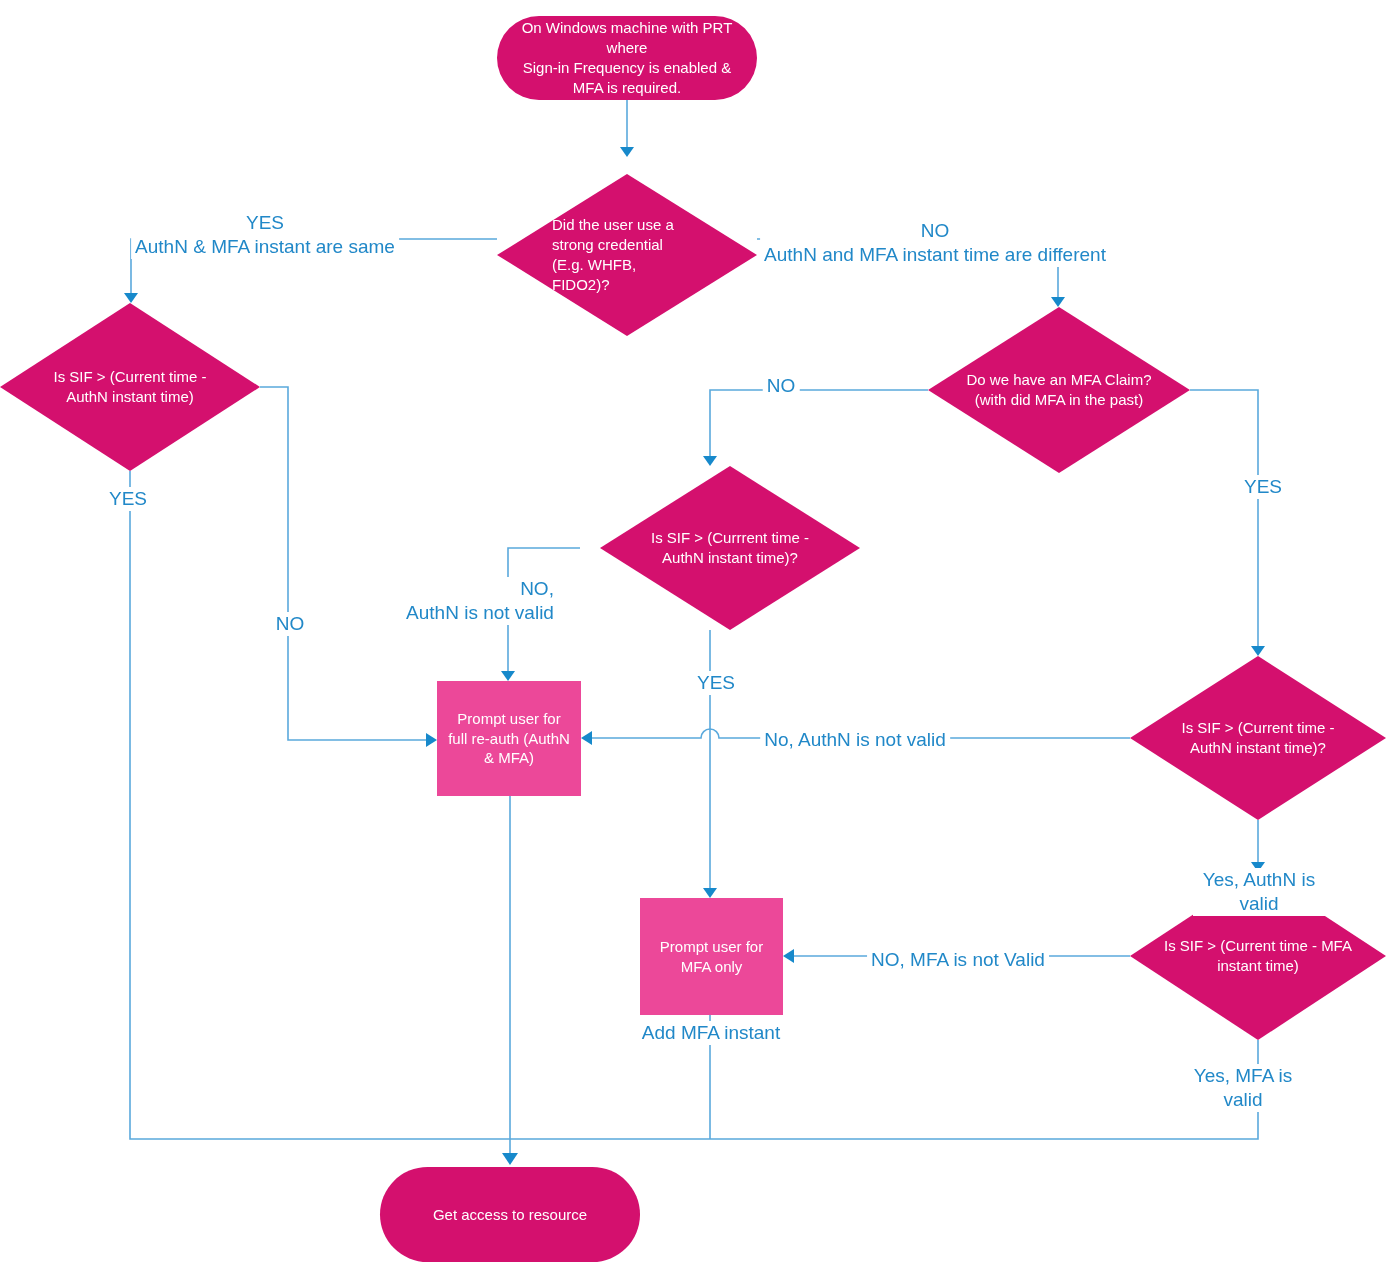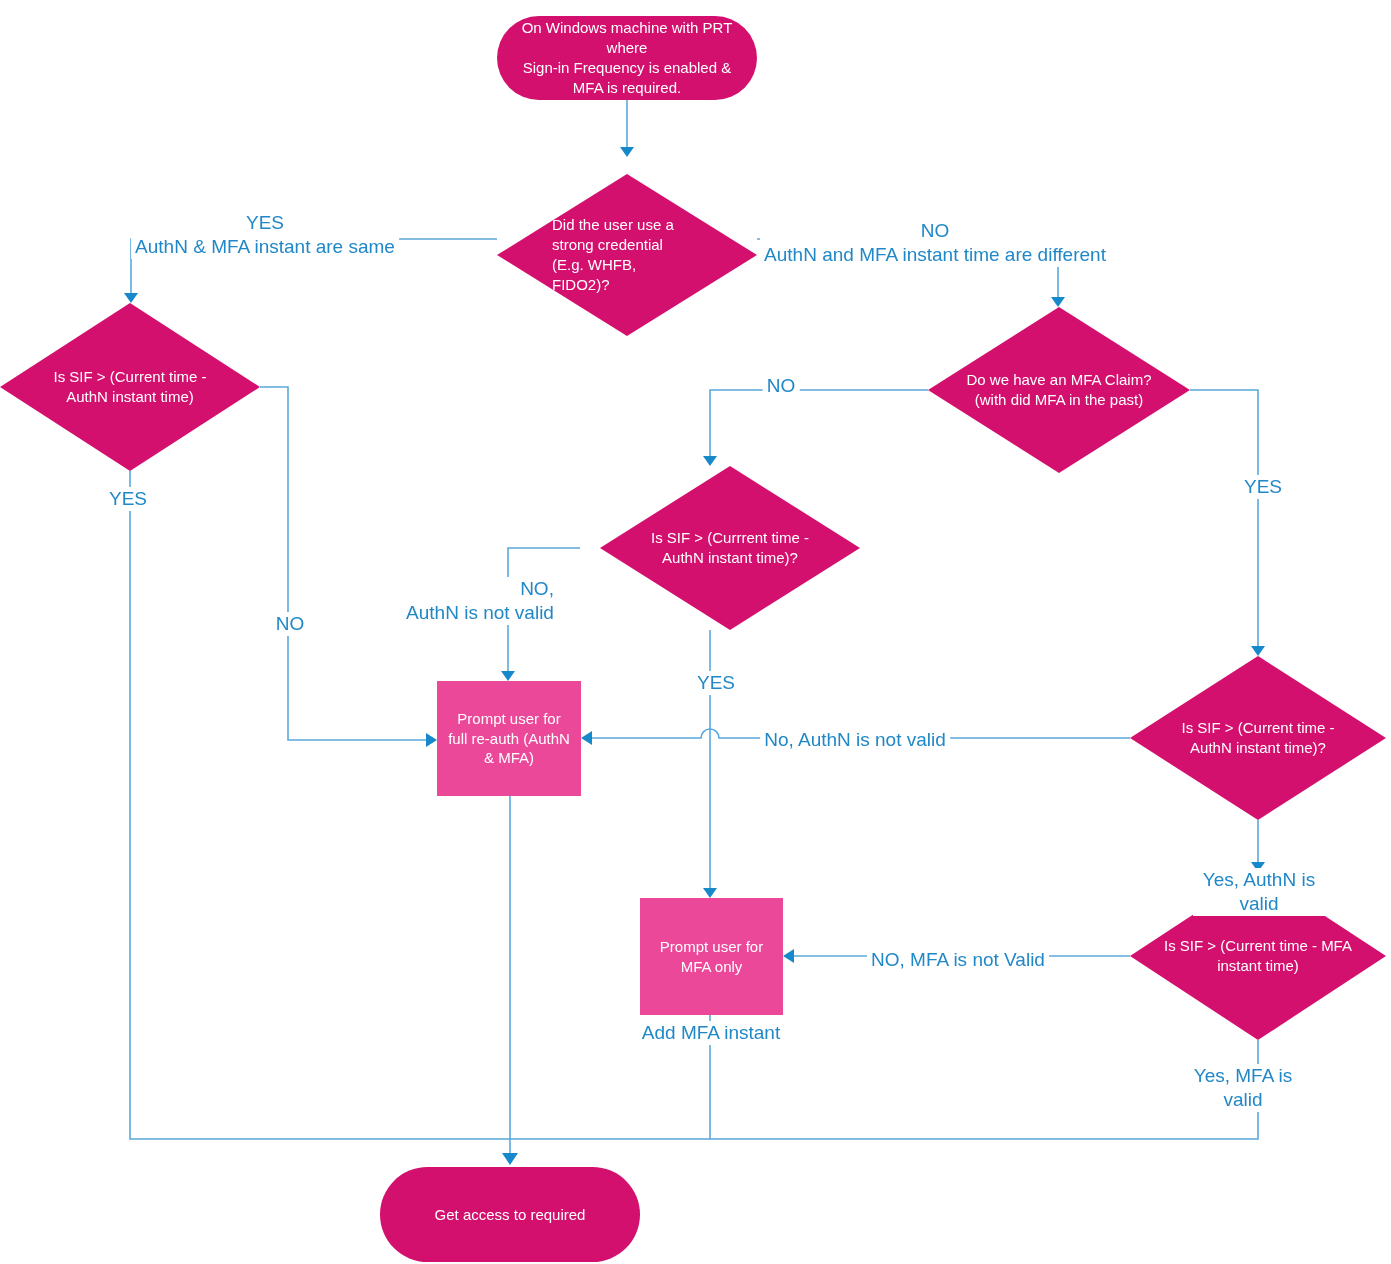--- a/index.html
+++ b/index.html
@@ -134,21 +134,21 @@
 full re-auth (AuthN
 &amp; MFA)</div>
   </div>
 
   <div class="node rect" style="left:640px;top:898px;width:143px;height:117px;">
     <div class="ntext">Prompt user for
 MFA only</div>
   </div>
 
   <div class="node pill" style="left:380px;top:1167px;width:260px;height:95px;">
-    <div class="ntext">Get access to required</div>
+    <div class="ntext">Get access to resource</div>
   </div>
 
   <div class="elabel" style="left:265px;top:211px;">YES
 AuthN &amp; MFA instant are same</div>
   <div class="elabel" style="left:935px;top:219px;">NO
 AuthN and MFA instant time are different</div>
   <div class="elabel" style="left:128px;top:487px;">YES</div>
   <div class="elabel" style="left:290px;top:612px;">NO</div>
   <div class="elabel" style="left:781px;top:374px;">NO</div>
   <div class="elabel" style="left:1263px;top:475px;">YES</div>

